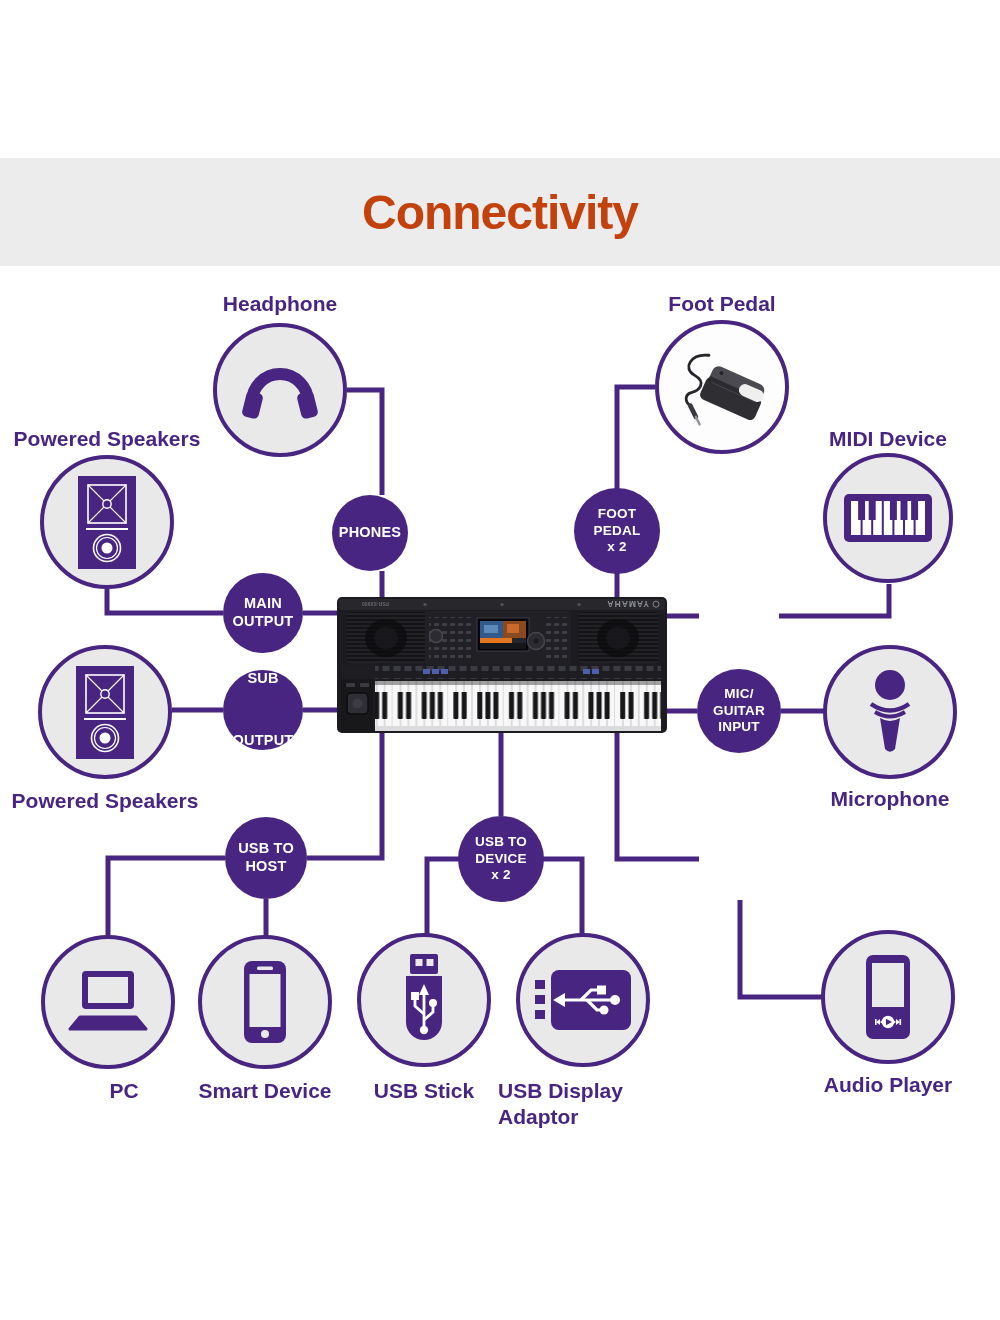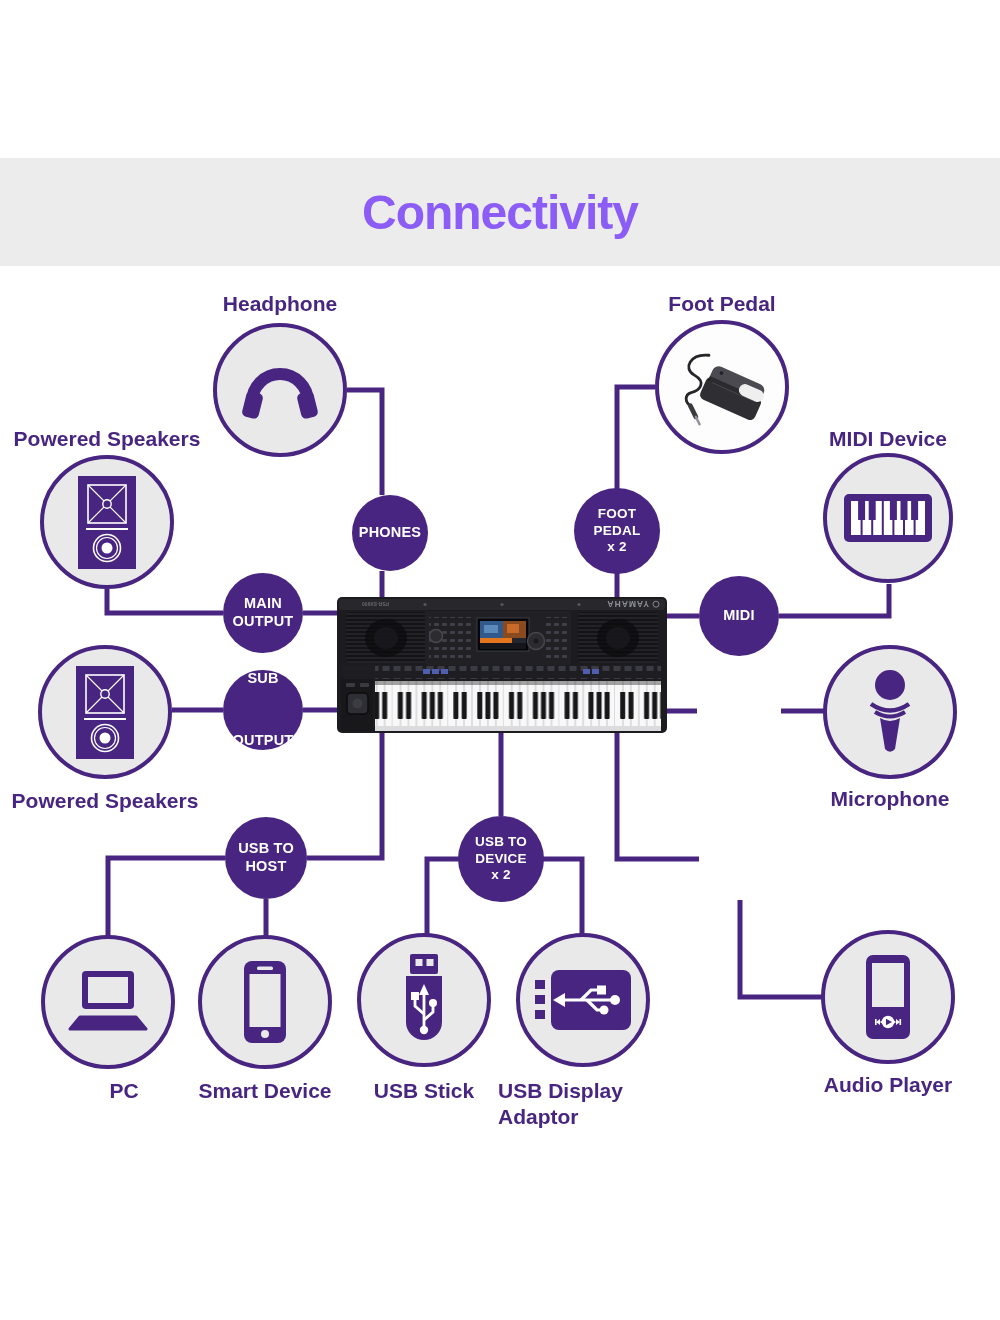--- a/index.html
+++ b/index.html
@@ -10,21 +10,21 @@
   :root{
     --purple:#482580;
     --banner:#ececec;
     --circle-fill:#e9e9e9;
   }
   .banner{
     position:absolute;left:0;top:158px;width:1000px;height:108px;
     background:var(--banner);display:flex;align-items:center;justify-content:center;
   }
   .title{
-    font-size:48px;font-weight:bold;color:#8b5cf6;letter-spacing:-1px;
+    font-size:48px;font-weight:bold;color:#c2410c;letter-spacing:-1px;
   }
   #lines{position:absolute;left:0;top:0;z-index:1;}
   #lines path{stroke:var(--purple);stroke-width:5;fill:none;}
   .device{
     position:absolute;width:134px;height:134px;border-radius:50%;
     background:var(--circle-fill);border:4px solid var(--purple);
     box-sizing:border-box;display:flex;align-items:center;justify-content:center;
     z-index:3;
   }
   .device.white{background:#fdfdfd;}
@@ -157,38 +157,40 @@
     <rect x="10" y="96" width="21" height="21" rx="4" fill="#2e2e34" stroke="#0c0c0e" stroke-width="1.5"></rect>
     <circle cx="20.5" cy="106.5" r="5" fill="#3c3c44"></circle>
 
     <g>
       <rect x="38" y="84" width="286" height="47" fill="url(#octave)"></rect>
       <rect x="38" y="84" width="286" height="4" fill="#000000" opacity="0.35"></rect>
       <rect x="38" y="129" width="286" height="5" fill="#dcdcde"></rect>
     </g>
   </svg>
 
-  <div class="port" style="left:352px;top:495px;width:76px;height:76px;">
+  <div class="port" style="left:332px;top:495px;width:76px;height:76px;">
     <span>PHONES</span>
   </div>
   <div class="port small" style="left:574px;top:488px;width:86px;height:86px;">
     <span>FOOT</span>
     <span>PEDAL</span>
     <span>x 2</span>
   </div>
   <div class="port" style="left:223px;top:573px;width:80px;height:80px;">
     <span>MAIN</span>
     <span>OUTPUT</span>
   </div>
-  <div class="port" style="left:699px;top:576px;width:80px;height:80px;">
-    <span>MIDI</span>
-  </div>
   <div class="port" style="left:223px;top:670px;width:80px;height:80px;gap:44px;">
     <span>SUB</span>
     <span>OUTPUT</span>
+  </div>
+  <div class="port small" style="left:697px;top:669px;width:84px;height:84px;">
+    <span>MIC/</span>
+    <span>GUITAR</span>
+    <span>INPUT</span>
   </div>
   <div class="port" style="left:225px;top:817px;width:82px;height:82px;">
     <span>USB TO</span>
     <span>HOST</span>
   </div>
   <div class="port small" style="left:458px;top:816px;width:86px;height:86px;">
     <span>USB TO</span>
     <span>DEVICE</span>
     <span>x 2</span>
   </div>

